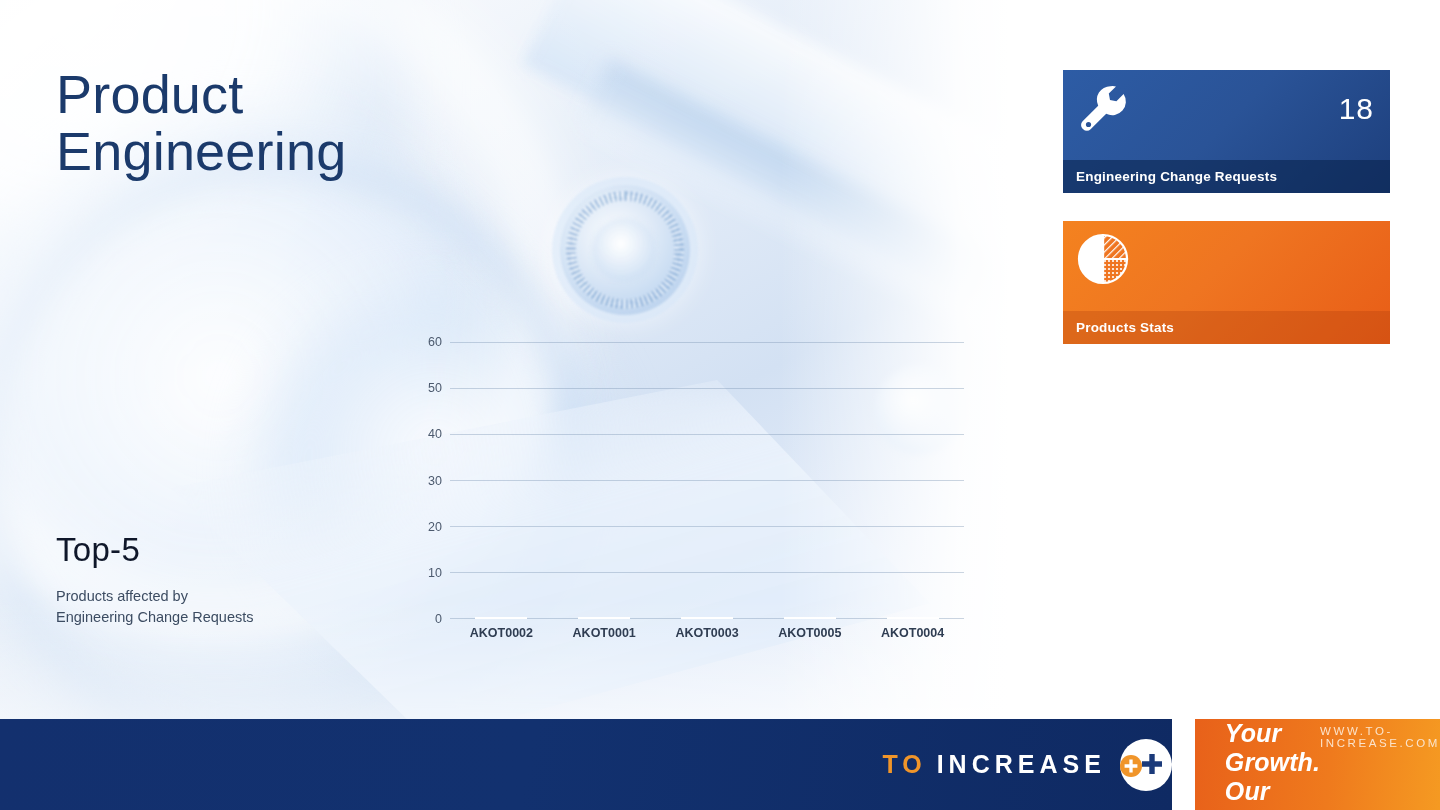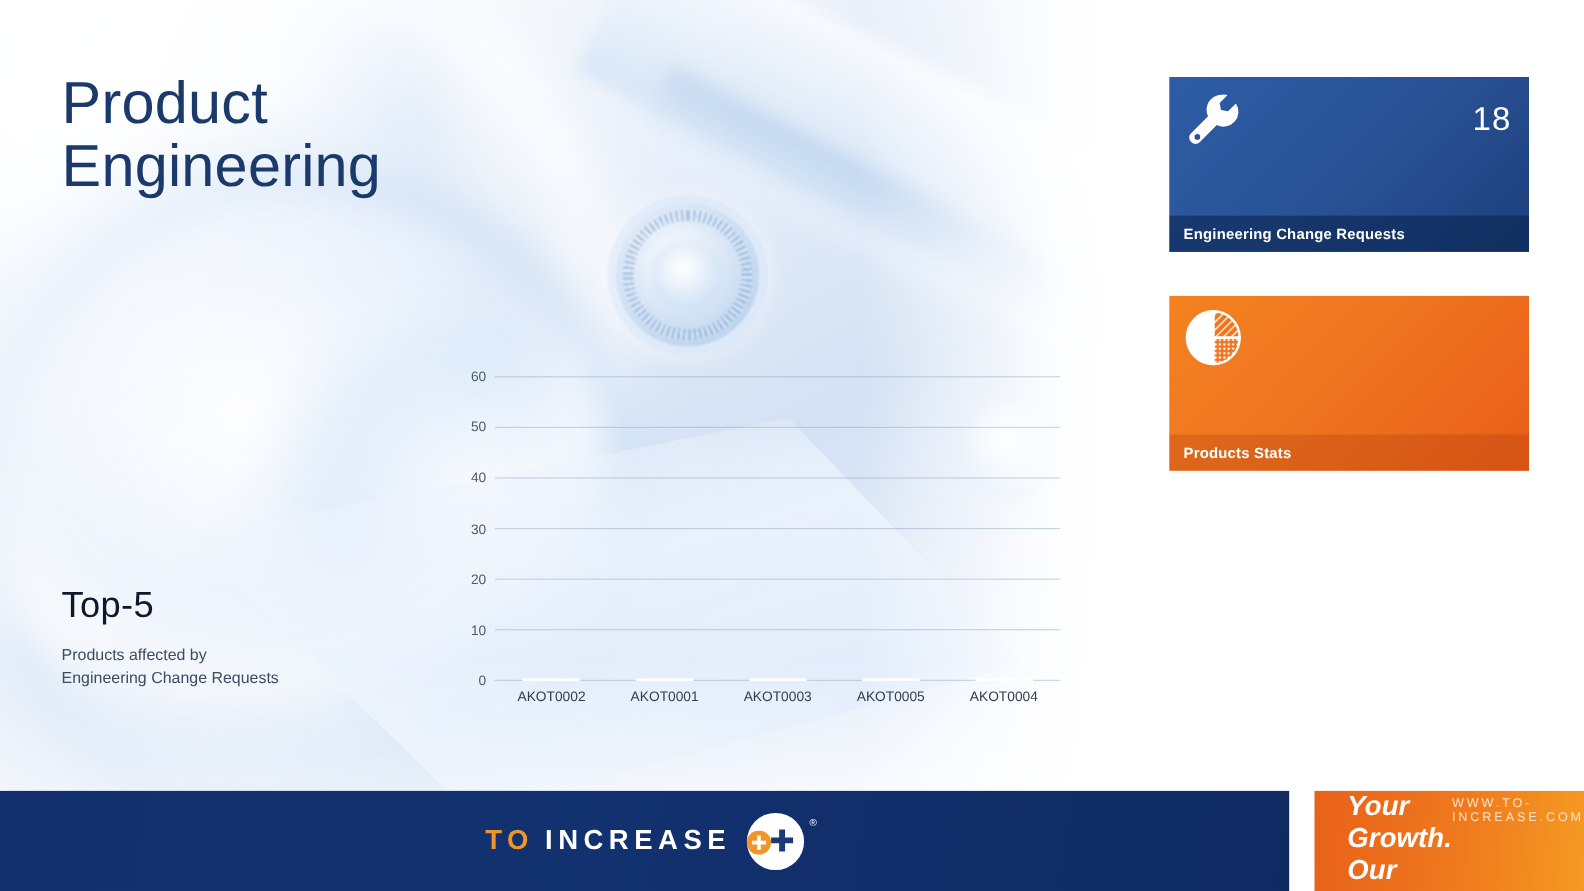--- a/index.html
+++ b/index.html
@@ -120,56 +120,56 @@
   .plot  { position:absolute; left:32px; top:12px; right:14px; height:276px; }
   .gridline { position:absolute; left:0; right:0; height:1px; background:rgba(125,150,180,.40); }
   .ytick {
     position:absolute; right:calc(100% + 8px); transform:translateY(-50%);
     font-size:12.5px; color:#4c5a6e; white-space:nowrap;
   }
   .bars { position:absolute; left:0; right:0; top:0; bottom:0; display:flex; }
   .bar-slot { flex:1; position:relative; display:flex; justify-content:center; }
   .stack { position:absolute; bottom:0; width:50px; display:flex; flex-direction:column-reverse; }
   .seg { width:100%; box-shadow:0 0 0 1px rgba(255,255,255,.9); }
-  .xlabels { position:absolute; left:32px; right:14px; top:296px; display:flex; }
+  .xlabels { position:absolute; left:32px; right:14px; top:296px; display:flex;font-weight:bold; }
   .xlabel { flex:1; text-align:center; font-size:12.5px; color:#2f3d52; }
   .legend {
     position:absolute; left:50%; transform:translateX(-50%); top:322px;
     display:flex; align-items:center; gap:14px;
     background:rgba(255,255,255,.82); border:1px solid #c3cfdd; border-radius:7px;
     padding:5px 13px;
   }
   .legend-item { display:flex; align-items:center; gap:6px; }
   .swatch { width:17px; height:13px; border-radius:2px; }
   .legend-label { font-size:12.5px; color:#2f3d52; font-weight:bold; }
 
   
   .tiles { position:absolute; left:1063px; top:70px; width:327px; }
-  .tile { position:relative; height:159px; margin-bottom:40px; overflow:hidden; }
+  .tile { position:relative; height:123px; margin-bottom:28px; overflow:hidden; }
   .tile.blue  { background:linear-gradient(135deg,#2d5ca5 0%, #2a5397 48%, #1d3f7c 100%); }
   .tile.orange{ background:linear-gradient(135deg,#f4821f 0%, #ef7521 45%, #e85d17 100%); }
   .tile-icon { position:absolute; left:12px; top:10px; width:56px; height:56px; }
   .tile-value {
     position:absolute; right:16px; top:22px;
     font-size:30px; font-weight:300; color:#ffffff; letter-spacing:1px;
   }
   .tile-footer {
     position:absolute; left:0; right:0; bottom:0; height:33px;
     display:flex; align-items:center; padding-left:13px;
   }
   .tile.blue  .tile-footer { background:rgba(8,32,72,.55); }
   .tile.orange .tile-footer { background:rgba(168,56,10,.28); }
   .tile-label { font-size:13.5px; font-weight:bold; color:#ffffff; letter-spacing:.2px; }
 
   
   .footer { position:absolute; left:0; bottom:0; width:1440px; height:91px; display:flex; }
   .footer-left {
     width:1184px; height:100%;
     background:linear-gradient(100deg,#13306e 0%, #12316f 45%, #0f2a63 100%);
-    display:flex; align-items:center; justify-content:center;
+    display:flex; align-items:center; justify-content:flex-end;
   }
   .footer-right {
     flex:1; height:100%;
     background:linear-gradient(95deg,#e8611a 0%, #ef7a1d 55%, #f59a22 100%);
     display:flex; justify-content:center; padding-left:30px;margin-left:23px;
   }
   .logo { display:flex; align-items:center; gap:10px; position:relative; }
   .logo-to { font-size:25px; font-weight:bold; letter-spacing:5px; color:#f0952a; }
   .logo-increase { font-size:25px; font-weight:bold; letter-spacing:5px; color:#ffffff; }
   .logo-mark { position:relative; width:52px; height:52px; margin-left:4px; }

